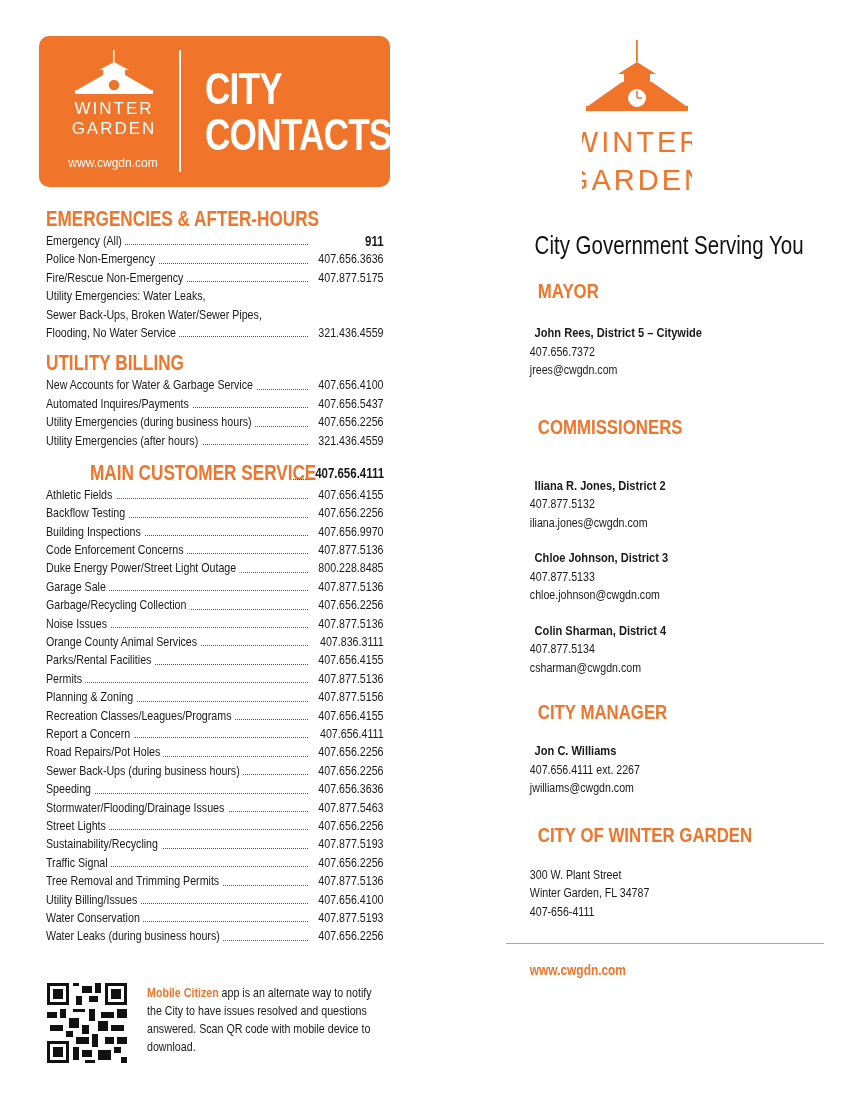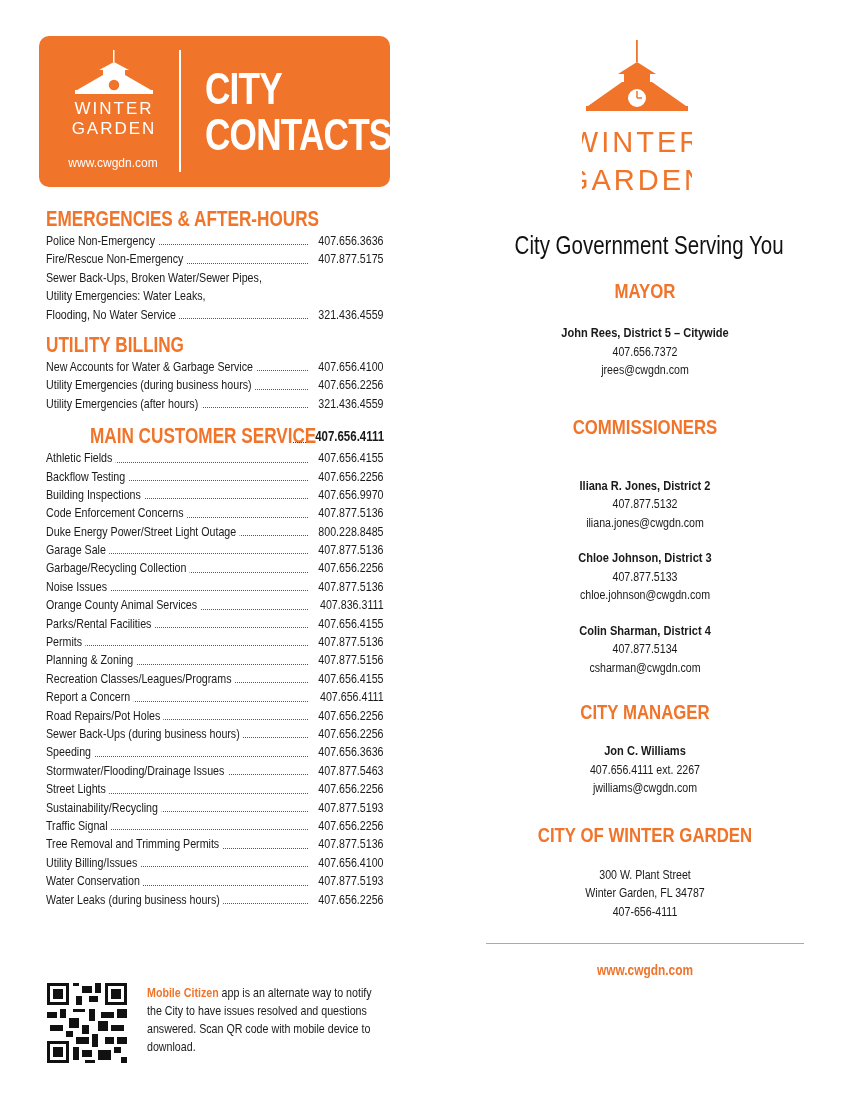--- a/index.html
+++ b/index.html
@@ -54,21 +54,21 @@
   
   .qr { position: absolute; left: 46px; top: 983px; width: 82px; height: 80px; }
   .qr-text {
     position: absolute; left: 147px; top: 984px; width: 290px; font-size: 13px; line-height: 18px;
     font-family: "Liberation Sans", sans-serif; transform: scaleX(0.82); transform-origin: left top;
   }
   .qr-text .accent { color: #f0742a; font-weight: bold; }
 
   
   .right-logo { position: absolute; left: 582px; top: 40px; width: 110px; height: 160px; }
-  .right-col { position: absolute; left: 486px; top: 228px; width: 318px; text-align: center; }
+  .right-col { position: absolute; left: 506px; top: 228px; width: 318px; text-align: left; }
   .tagline {
     font-family: "Liberation Sans", sans-serif; font-size: 25px; line-height: 34px; color: #111;
     transform: scaleX(0.82); white-space: nowrap;
   }
   .rhead {
     color: #f0742a; font-family: "Liberation Sans", sans-serif; font-weight: bold;
     font-size: 21px; line-height: 26px; transform: scaleX(0.8); white-space: nowrap;
   }
   .rname { font-family: "Liberation Sans", sans-serif; font-weight: bold; font-size: 13.5px; line-height: 18.5px; transform: scaleX(0.82); white-space: nowrap; }
   .rline { font-family: "Liberation Sans", sans-serif; font-size: 12.5px; line-height: 18.5px; transform: scaleX(0.85); white-space: nowrap; }
@@ -98,48 +98,58 @@
     <div>CONTACTS</div>
   </div>
 </div>
 
 <div class="left-col">
   <div class="sec-head">EMERGENCIES &amp; AFTER-HOURS</div>
 
   <div>
     <div class="row">
         <span class="lead"></span>
+        <span class="label">Emergency (All)</span>
+        <span class="num bold">911</span>
+      </div>
+    <div class="row">
+        <span class="lead"></span>
         <span class="label">Police Non-Emergency</span>
         <span class="num">407.656.3636</span>
       </div>
     <div class="row">
         <span class="lead"></span>
         <span class="label">Fire/Rescue Non-Emergency</span>
         <span class="num">407.877.5175</span>
       </div>
     <div class="row plain">
+        <span class="label">Utility Emergencies: Water Leaks,</span>
+      </div>
+    <div class="row plain">
         <span class="label">Sewer Back-Ups, Broken Water/Sewer Pipes,</span>
-      </div>
-    <div class="row plain">
-        <span class="label">Utility Emergencies: Water Leaks,</span>
       </div>
     <div class="row">
         <span class="lead"></span>
         <span class="label">Flooding, No Water Service</span>
         <span class="num">321.436.4559</span>
       </div>
   </div>
 
   <div class="gap"></div>
   <div class="sec-head">UTILITY BILLING</div>
   <div>
     <div class="row">
         <span class="lead"></span>
         <span class="label">New Accounts for Water &amp; Garbage Service</span>
         <span class="num">407.656.4100</span>
+      </div>
+    <div class="row">
+        <span class="lead"></span>
+        <span class="label">Automated Inquires/Payments</span>
+        <span class="num">407.656.5437</span>
       </div>
     <div class="row">
         <span class="lead"></span>
         <span class="label">Utility Emergencies (during business hours)</span>
         <span class="num">407.656.2256</span>
       </div>
     <div class="row">
         <span class="lead"></span>
         <span class="label">Utility Emergencies (after hours)</span>
         <span class="num">321.436.4559</span>

